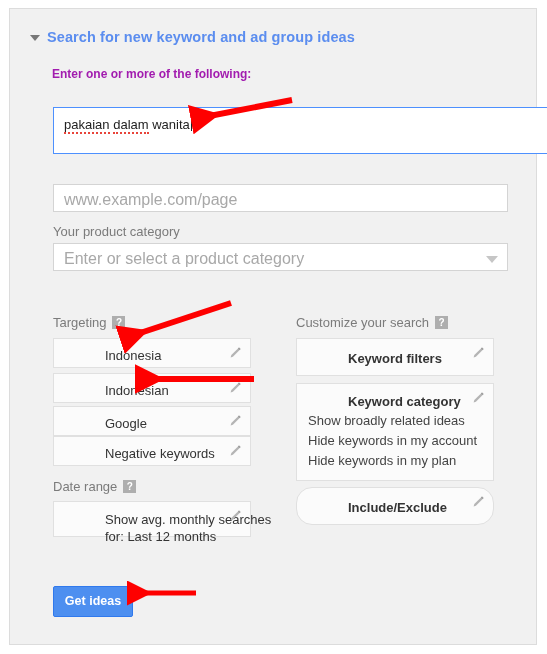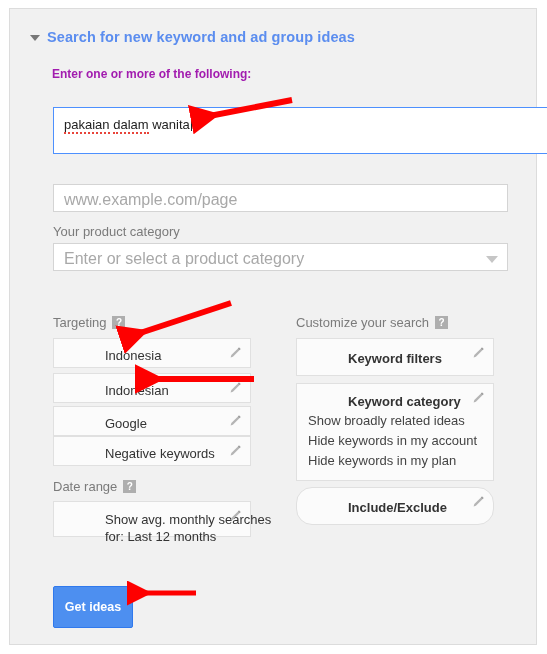--- a/index.html
+++ b/index.html
@@ -216,21 +216,21 @@
   .box-keyword-options .box-title { top: 9px; }
   .box-include-exclude  { left: 286px; top: 478px; width: 198px; height: 38px; border-radius: 16px; }
   .box-include-exclude .box-title { top: 11px; }
 
   
   .get-ideas-button {
     position: absolute;
     left: 43px;
     top: 577px;
     width: 80px;
-    height: 42px;
+    height: 31px;
     background: #4d8ff0;
     border: 1px solid #3079ed;
     border-radius: 2px;
     color: #ffffff;
     font-size: 12.5px;
     font-weight: bold;
     font-family: "Liberation Sans", sans-serif;
     cursor: pointer;
     padding: 0;
     line-height: 29px;

